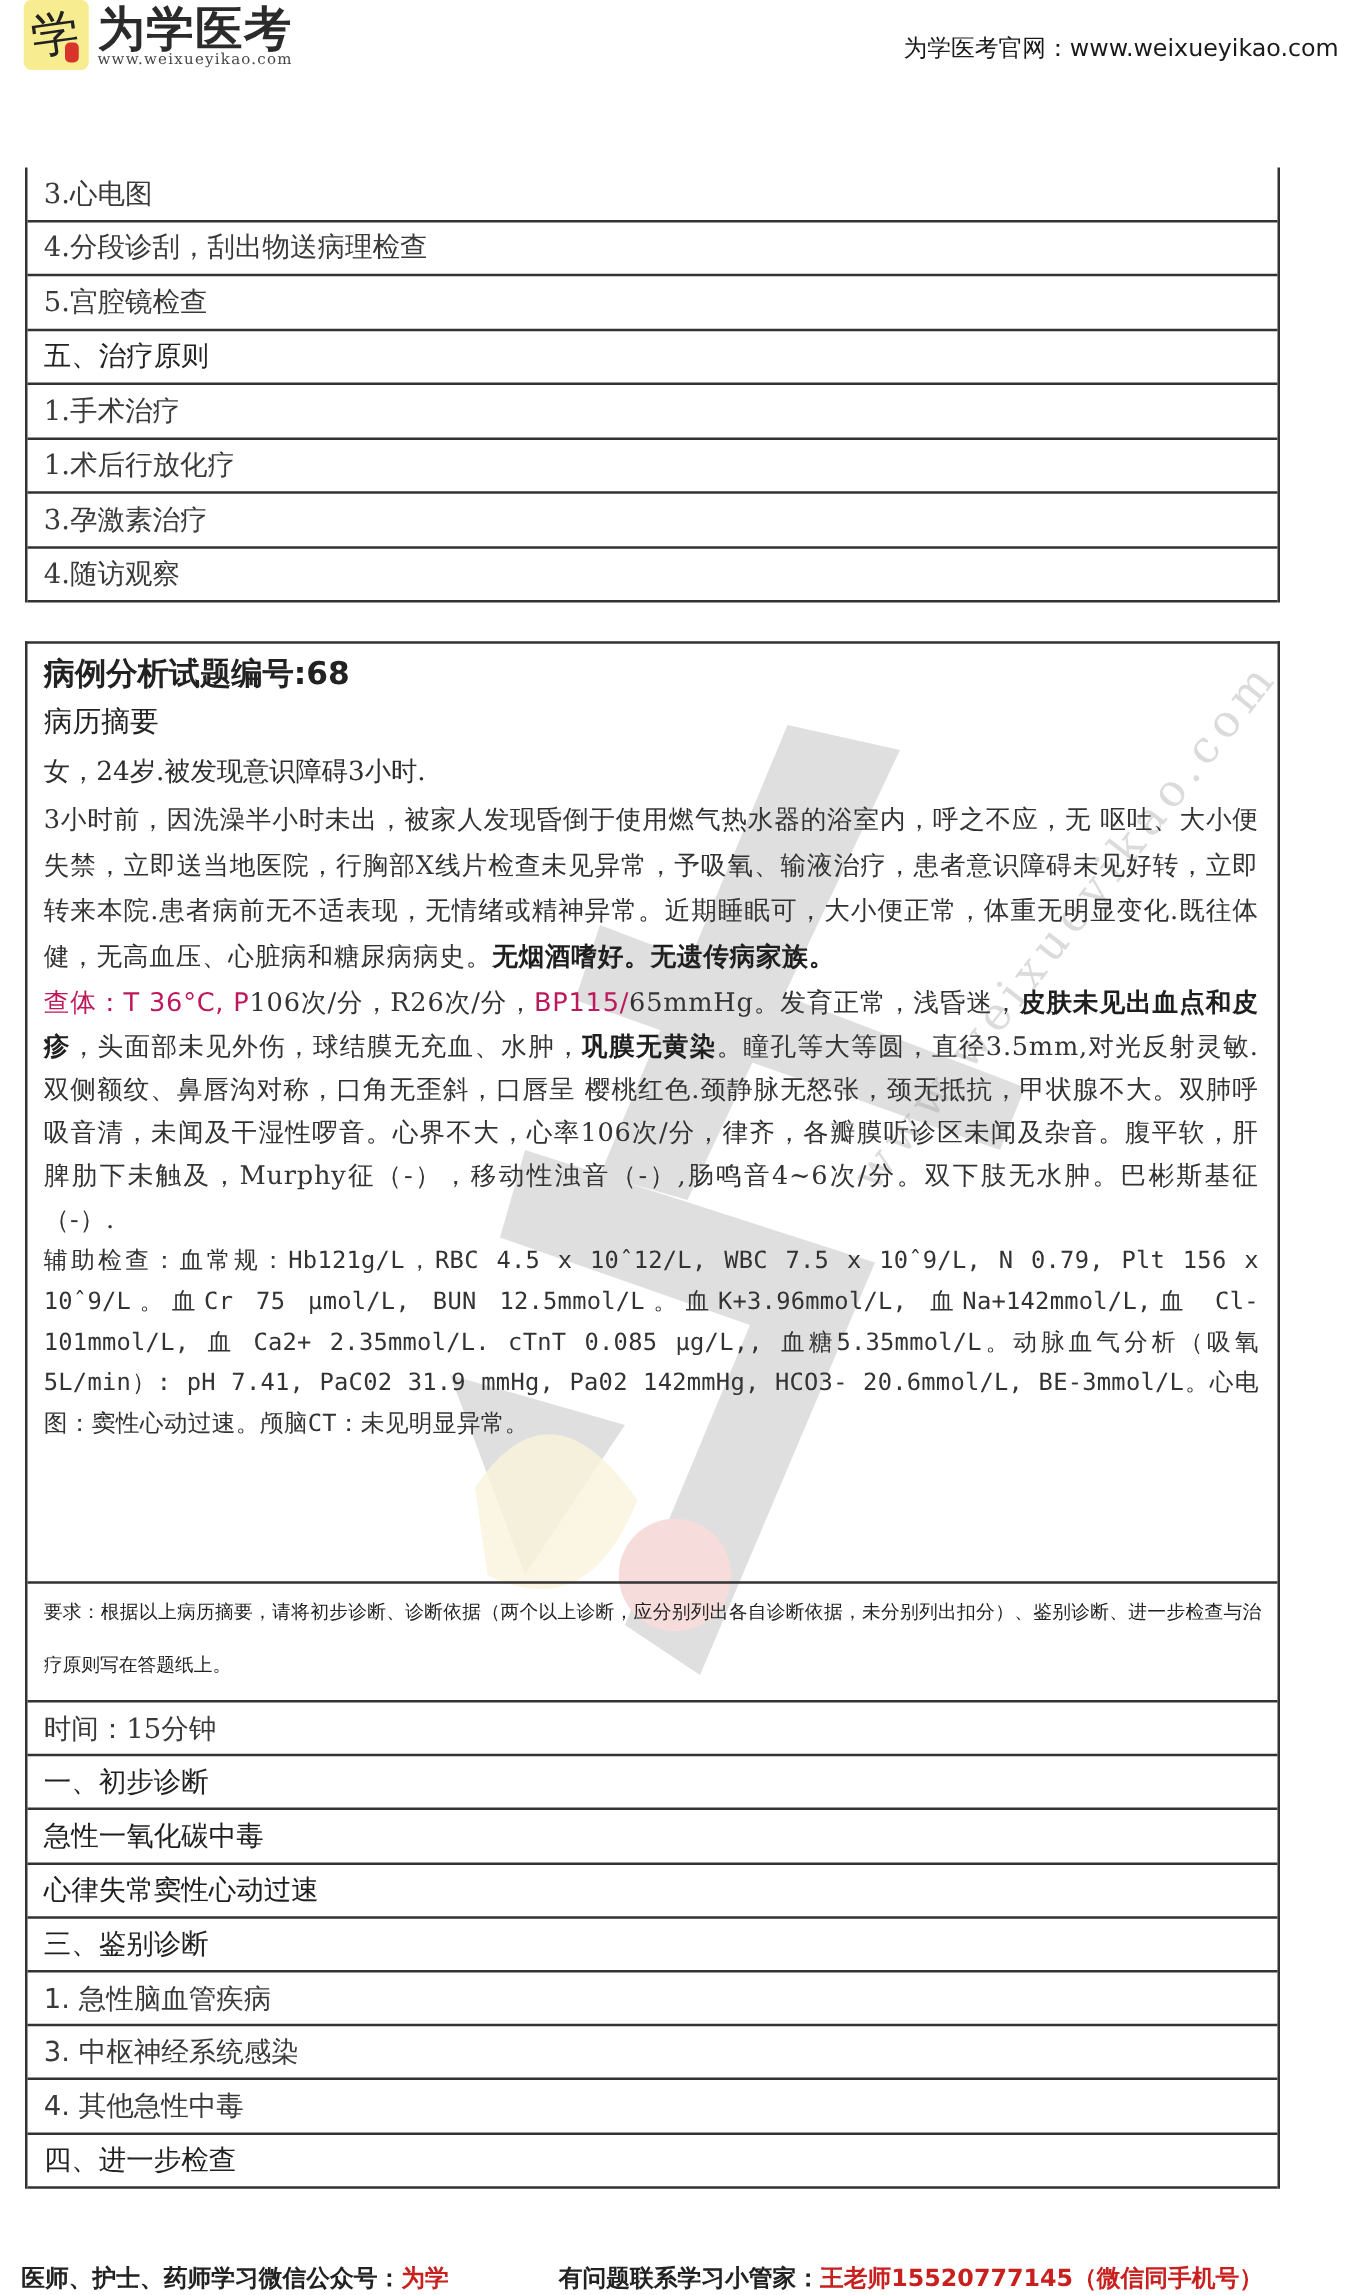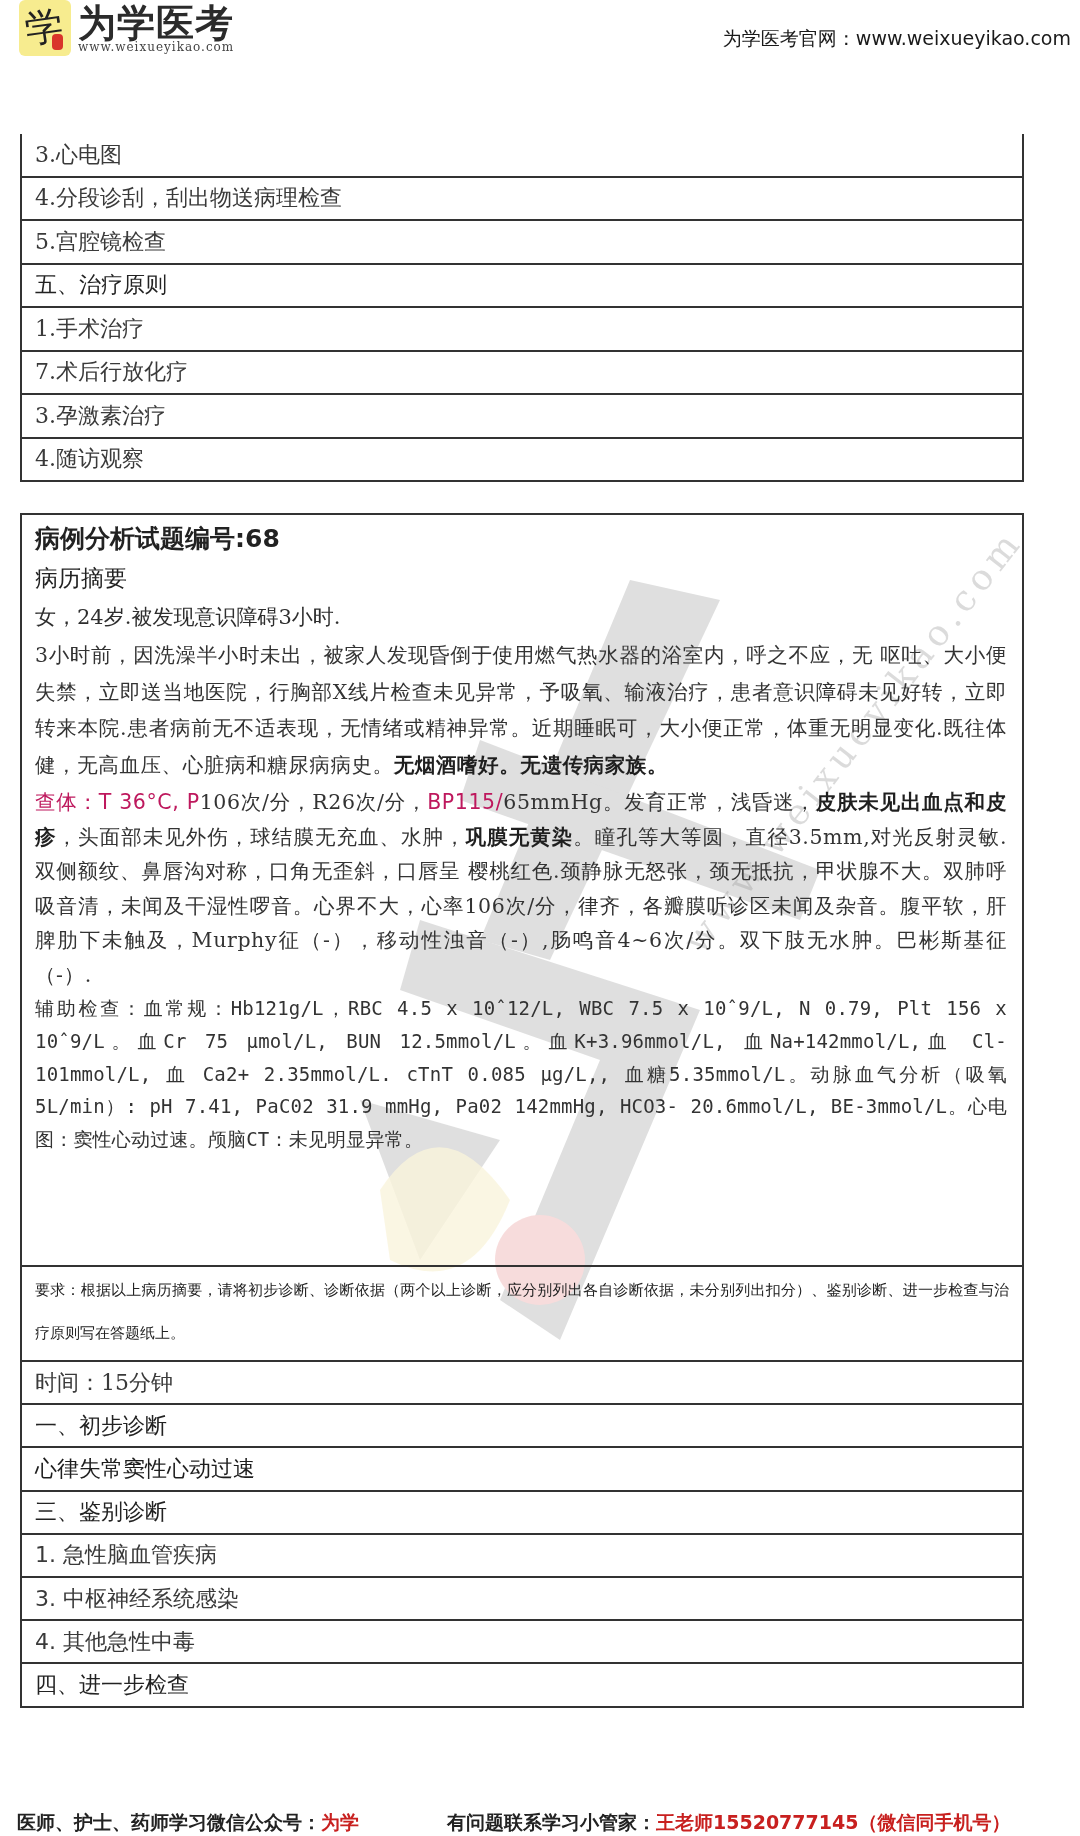--- a/index.html
+++ b/index.html
@@ -64,21 +64,21 @@
     <span>为学医考官网：</span><span>www.weixueyikao.com</span>
   </div>
 </div>
 
 <div class="tbl" id="tbl1">
   <div class="row">3.心电图</div>
   <div class="row">4.分段诊刮，刮出物送病理检查</div>
   <div class="row">5.宫腔镜检查</div>
   <div class="row sec">五、治疗原则</div>
   <div class="row">1.手术治疗</div>
-  <div class="row">7.术后行放化疗</div>
+  <div class="row">1.术后行放化疗</div>
   <div class="row">3.孕激素治疗</div>
   <div class="row">4.随访观察</div>
 </div>
 
 <svg class="watermark" viewBox="0 0 560 820">
   <path d="M330 40 L420 60 L250 420 L180 400 Z" fill="#777"></path>
   <path d="M180 200 L520 330 L500 380 L160 260 Z" fill="#777"></path>
   <path d="M120 380 L400 470 L260 800 L200 760 L300 520 L100 450 Z" fill="#777"></path>
   <path d="M60 560 L200 600 L120 720 Z" fill="#777"></path>
   <circle cx="240" cy="720" r="45" fill="#e06b6b"></circle>
@@ -95,20 +95,21 @@
       <span>3小时前，因洗澡半小时未出，被家人发现昏倒于使用燃气热水器的浴室内，呼之不应，无 呕吐、大小便失禁，立即送当地医院，行胸部X线片检查未见异常，予吸氧、输液治疗，患者意识障碍未见好转，立即转来本院.患者病前无不适表现，无情绪或精神异常。近期睡眠可，大小便正常，体重无明显变化.既往体健，无高血压、心脏病和糖尿病病史。</span><span class="b">无烟酒嗜好。</span><span class="b">无遗传病家族。</span>
     </div>
     <div class="para exam">
       <span class="sans-i">查体：</span><span class="sans-i">T 36°C, P</span><span>106次/分，R26次/分，</span><span class="sans-i">BP115/</span><span>65mmHg</span><span>。发育正常，浅昏迷，</span><span class="b">皮肤未见出血点和皮疹</span><span>，头面部未见外伤，球结膜无充血、水肿，</span><span class="b">巩膜无黄染</span><span>。瞳孔等大等圆，直径3.5mm,对光反射灵敏.双侧额纹、鼻唇沟对称，口角无歪斜，口唇呈 樱桃红色.颈静脉无怒张，颈无抵抗，甲状腺不大。双肺呼吸音清，未闻及干湿性啰音。心界不大，心率106次/分，律齐，各瓣膜听诊区未闻及杂音。腹平软，肝脾肋下未触及，Murphy征（-），移动性浊音（-）,肠鸣音4~6次/分。双下肢无水肿。巴彬斯基征（-）.</span>
     </div>
     <div class="para aux">辅助检查：血常规：Hb121g/L，RBC  4.5 x 10ˆ12/L, WBC 7.5 x 10ˆ9/L, N 0.79, Plt 156 x 10ˆ9/L。血Cr 75  μmol/L, BUN 12.5mmol/L。血K+3.96mmol/L,  血Na+142mmol/L,血  Cl-101mmol/L,  血  Ca2+ 2.35mmol/L. cTnT 0.085  μg/L,, 血糖5.35mmol/L。动脉血气分析（吸氧5L/min）:   pH 7.41, PaC02 31.9 mmHg, Pa02 142mmHg, HCO3- 20.6mmol/L, BE-3mmol/L。心电图：窦性心动过速。颅脑CT：未见明显异常。</div>
   </div>
   <div class="req">要求：根据以上病历摘要，请将初步诊断、诊断依据（两个以上诊断，应分别列出各自诊断依据，未分别列出扣分）、鉴别诊断、进一步检查与治疗原则写在答题纸上。</div>
   <div class="row">时间：15分钟</div>
   <div class="row sec">一、初步诊断</div>
+  <div class="row dx">急性一氧化碳中毒</div>
   <div class="row dx">心律失常窦性心动过速</div>
   <div class="row sec">三、鉴别诊断</div>
   <div class="row sans">1. 急性脑血管疾病</div>
   <div class="row sans">3. 中枢神经系统感染</div>
   <div class="row sans">4. 其他急性中毒</div>
   <div class="row sec">四、进一步检查</div>
 </div>
 
 <div class="footer">
   <div class="f-left">

